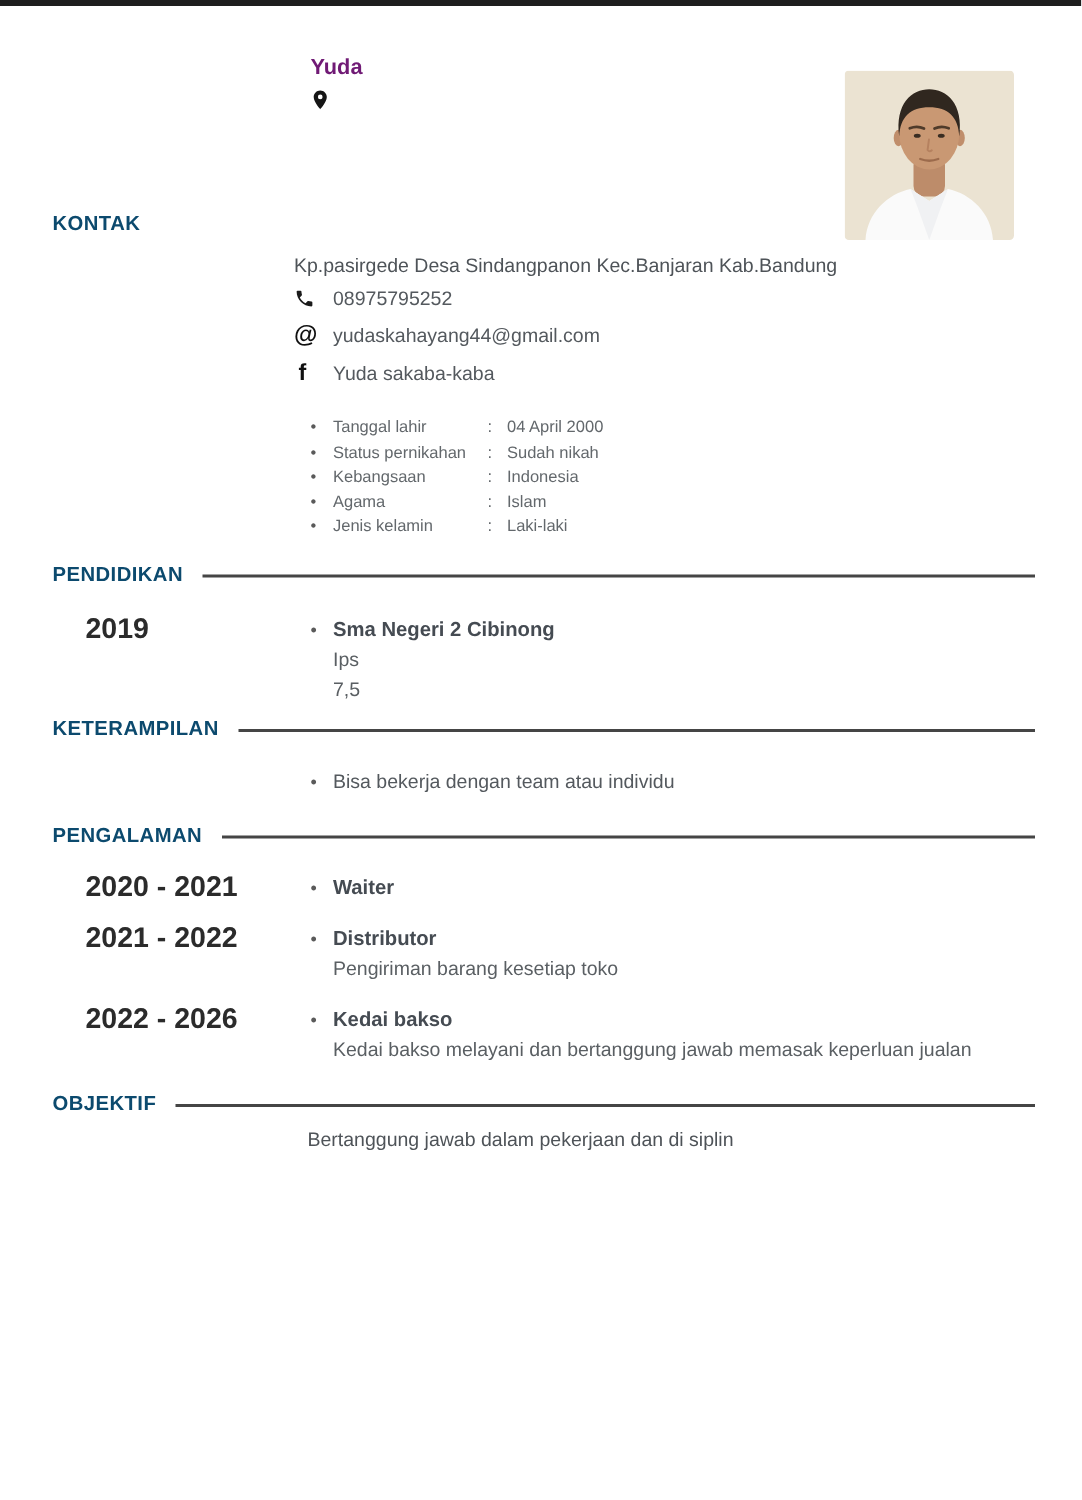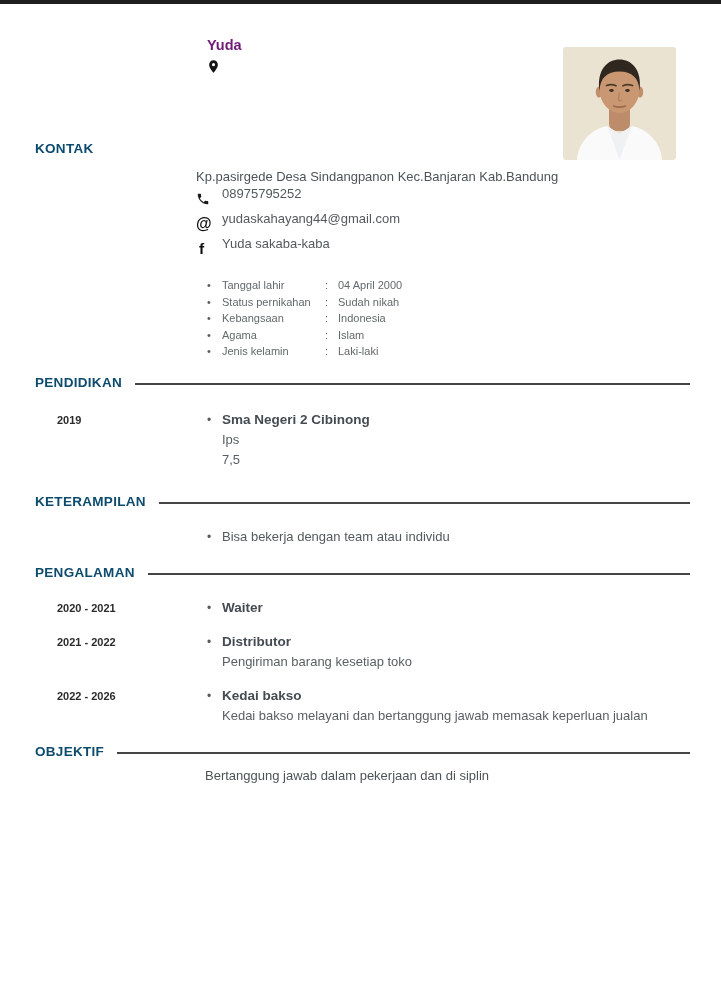--- a/index.html
+++ b/index.html
@@ -62,20 +62,21 @@
   }
   .pin-wrap { padding-left: 10px; margin-top: 3px; height: 20px; }
   .address {
     margin-top: 91px;
     font-size: 13px;
     color: #4e5358;
     line-height: 18px;
   }
   .contact-line {
     display: flex;
+    align-items: center;
     height: 25px;
     font-size: 13px;
     color: #54595e;
   }
   .cicon {
     width: 26px;
     display: inline-flex;
     align-items: center;
     justify-content: flex-start;
     flex: 0 0 26px;
@@ -112,21 +113,21 @@
 
   
   .b { flex: 0 0 auto; }
   .bullet13 { width: 15px; color: #5a5a5a; font-size: 12px; }
 
   
   .ed-head { margin-top: 15px; }
   .entry-row { display: grid; grid-template-columns: 161px 1fr; }
   .period {
     padding-left: 22px;
-    font-size: 11px;
+    font-size: 19px;
     font-weight: 700;
     color: #2b2b2b;
     line-height: 20px;
   }
   .entry-title-line { display: flex; line-height: 20px; }
   .entry-title {
     font-size: 13.5px;
     font-weight: 700;
     color: #454b52;
   }
@@ -139,21 +140,21 @@
   .entry-desc {
     padding-left: 26px;
     font-size: 13px;
     color: #5a5f63;
     line-height: 20px;
     text-align: justify;
   }
   .edu-row { margin-top: 19px; }
 
   
-  .sk-head { margin-top: 24px; text-align: center; }
+  .sk-head { margin-top: 8px; text-align: center; }
   .skill-item {
     margin-top: 18px;
     margin-left: 161px;
     padding-left: 11px;
     display: flex;
     font-size: 13px;
     color: #54595e;
     line-height: 18px;
   }
 

